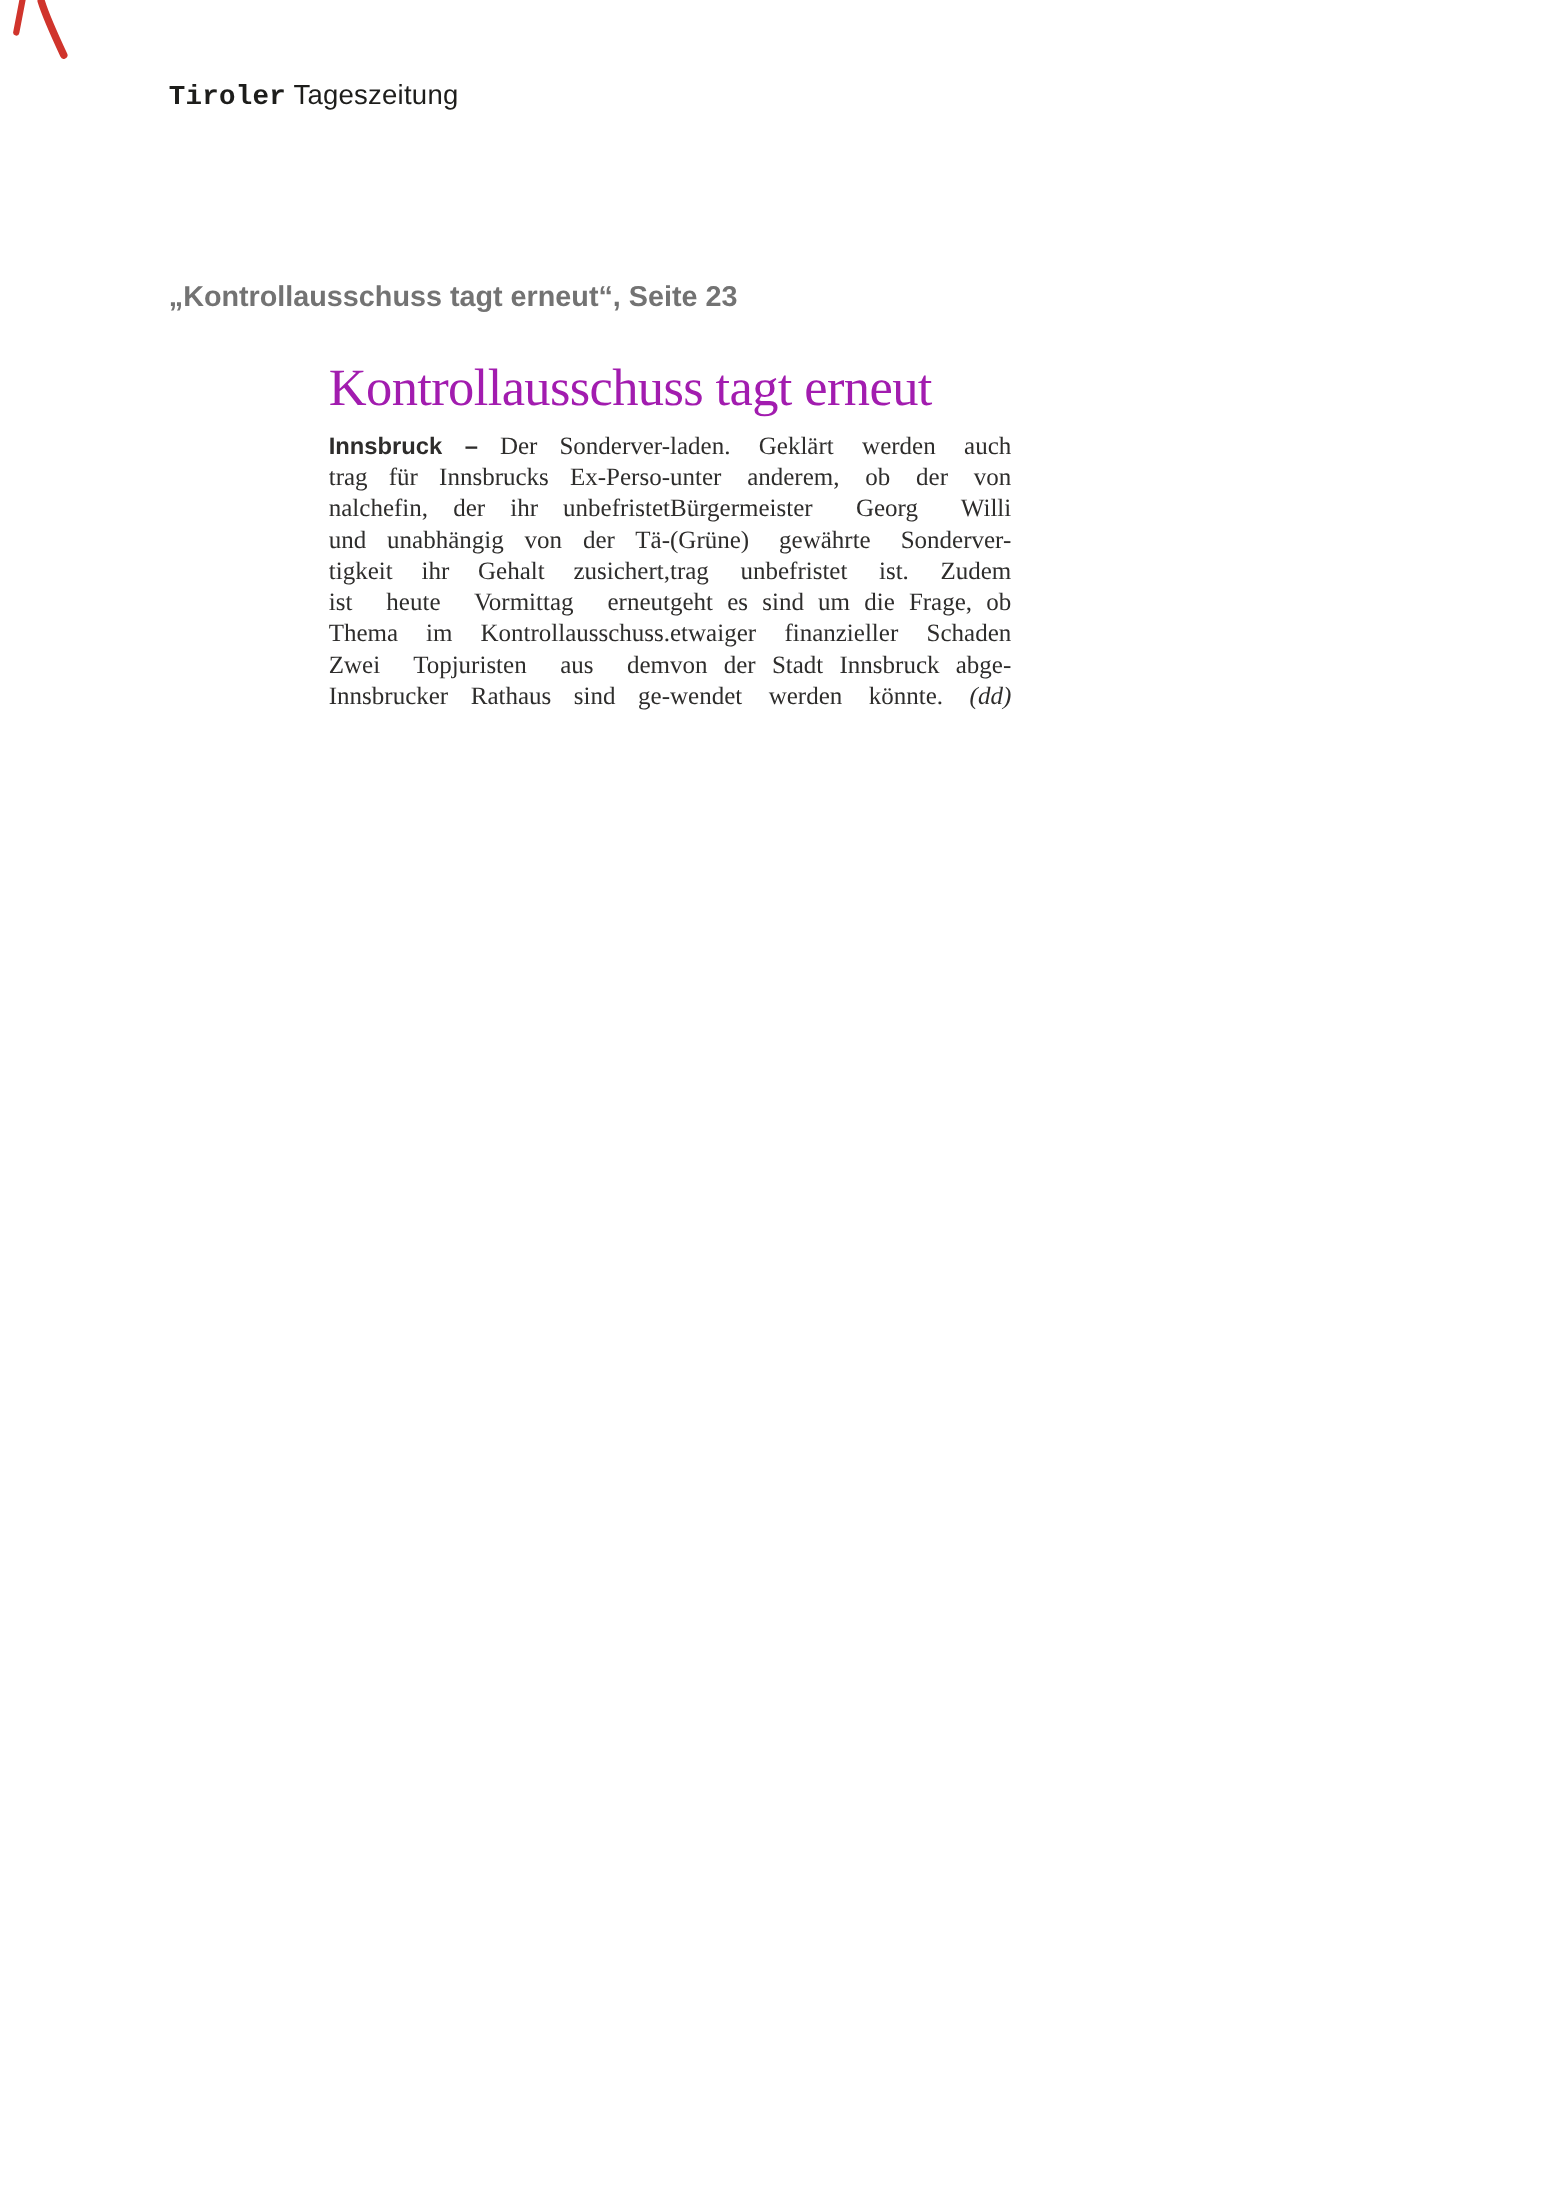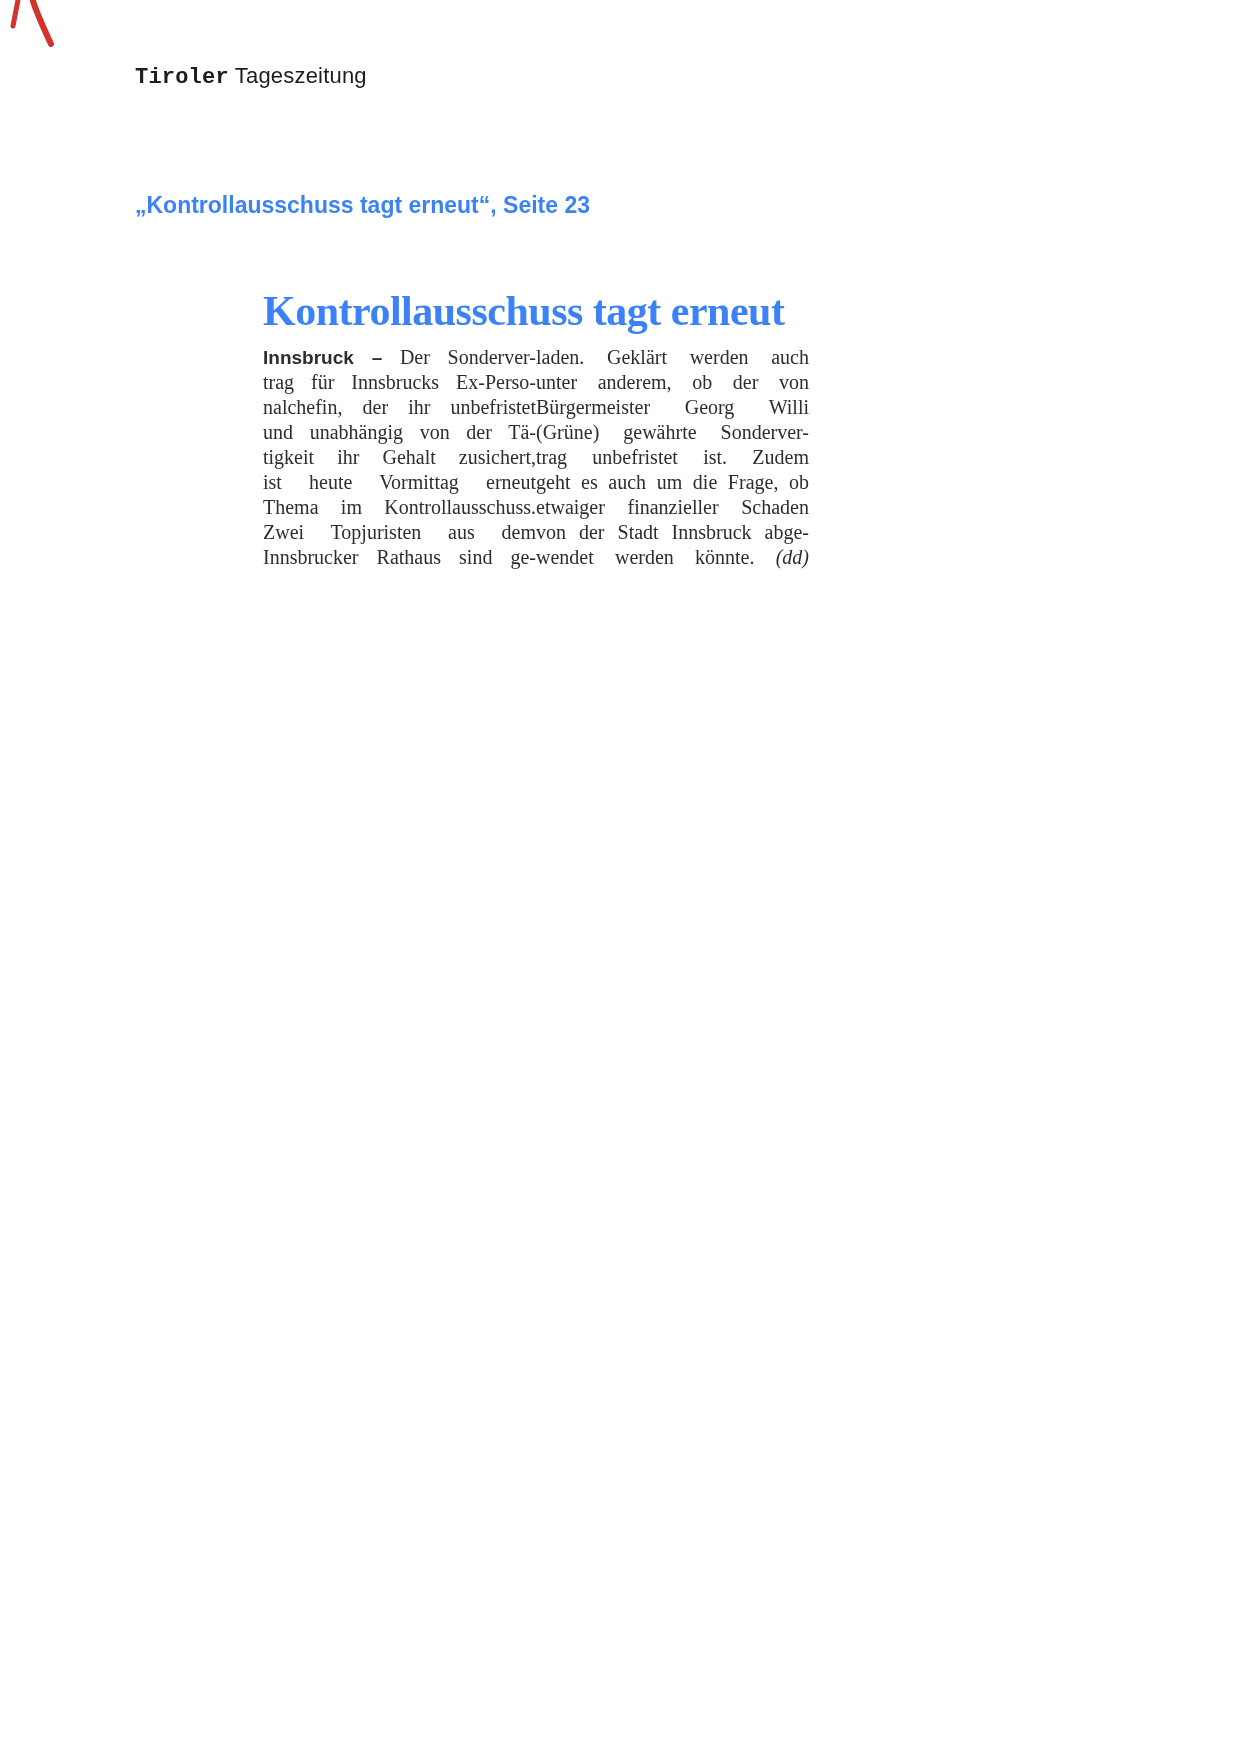--- a/index.html
+++ b/index.html
@@ -23,41 +23,41 @@
     top: 63px;
     font-size: 22px;
     letter-spacing: 0.2px;
     color: #1d1d1b;
     white-space: nowrap;
   }
   .masthead .brand-bold { font-weight: bold; font-family: Liberation Mono, monospace; }
   .ref-heading {
     position: absolute;
     left: 135px;
-    top: 192px;
+    top: 224px;
     margin: 0;
     font-size: 23px;
     font-weight: bold;
-    color: #3b82f6;
+    color: #737373;
     white-space: nowrap;
   }
   .clipping {
     position: absolute;
     left: 263px;
     top: 288px;
     width: 574px;
   }
   .headline {
     margin: 0 0 11px 0;
     font-family: "Liberation Serif", serif;
-    font-weight: bold;
+    font-weight: normal;
     font-size: 42px;
     line-height: 46px;
     letter-spacing: -0.5px;
-    color: #3b82f6;
+    color: #a21caf;
     white-space: nowrap;
   }
   .columns {
     display: flex;
   }
   .col {
     width: 273px;
     font-family: "Liberation Serif", serif;
     font-size: 20px;
     line-height: 25px;
@@ -115,21 +115,21 @@
           <div class="line"><span>Thema im Kontrollausschuss.</span></div>
           <div class="line"><span>Zwei Topjuristen aus dem</span></div>
           <div class="line"><span>Innsbrucker Rathaus sind ge-</span></div>
         </div>
         <div class="col">
           <div class="line"><span>laden. Geklärt werden auch</span></div>
           <div class="line"><span>unter anderem, ob der von</span></div>
           <div class="line"><span>Bürgermeister Georg Willi</span></div>
           <div class="line"><span>(Grüne) gewährte Sonderver-</span></div>
           <div class="line"><span>trag unbefristet ist. Zudem</span></div>
-          <div class="line"><span>geht es auch um die Frage, ob</span></div>
+          <div class="line"><span>geht es sind um die Frage, ob</span></div>
           <div class="line"><span>etwaiger finanzieller Schaden</span></div>
           <div class="line"><span>von der Stadt Innsbruck abge-</span></div>
           <div class="line"><span>wendet werden könnte. </span><span class="seg-italic">(dd)</span></div>
         </div>
       </div>
   </div>
 
 
 </div>
 

